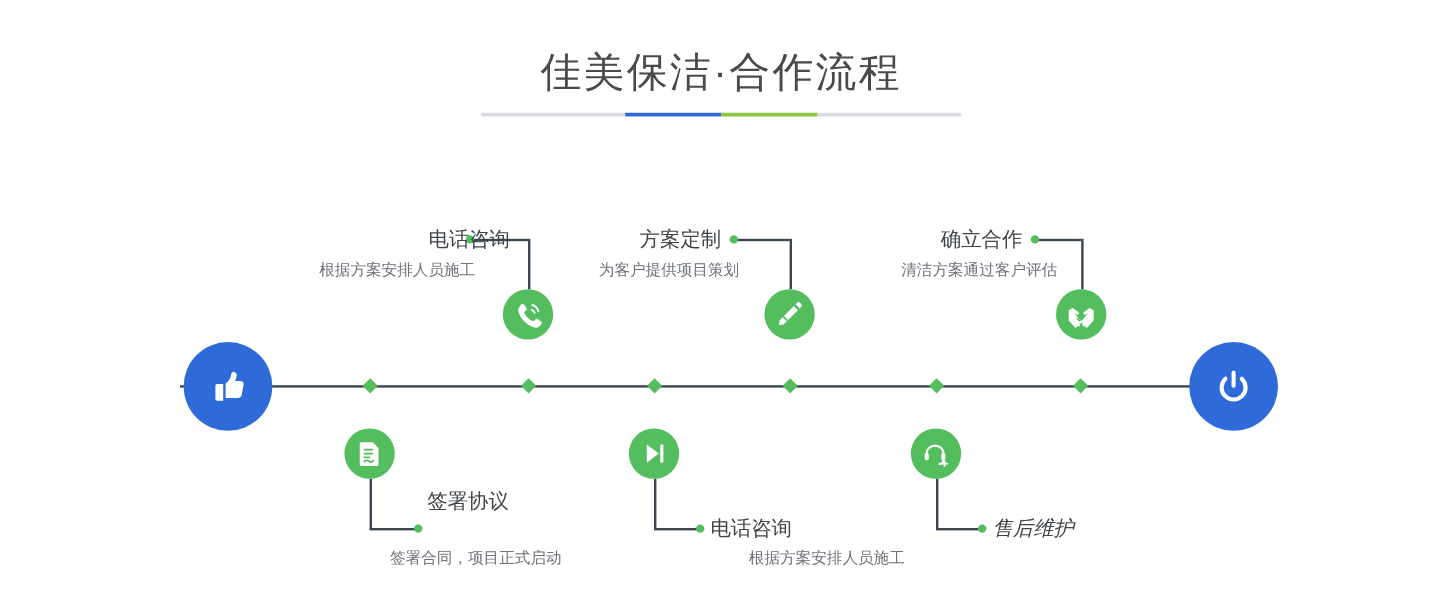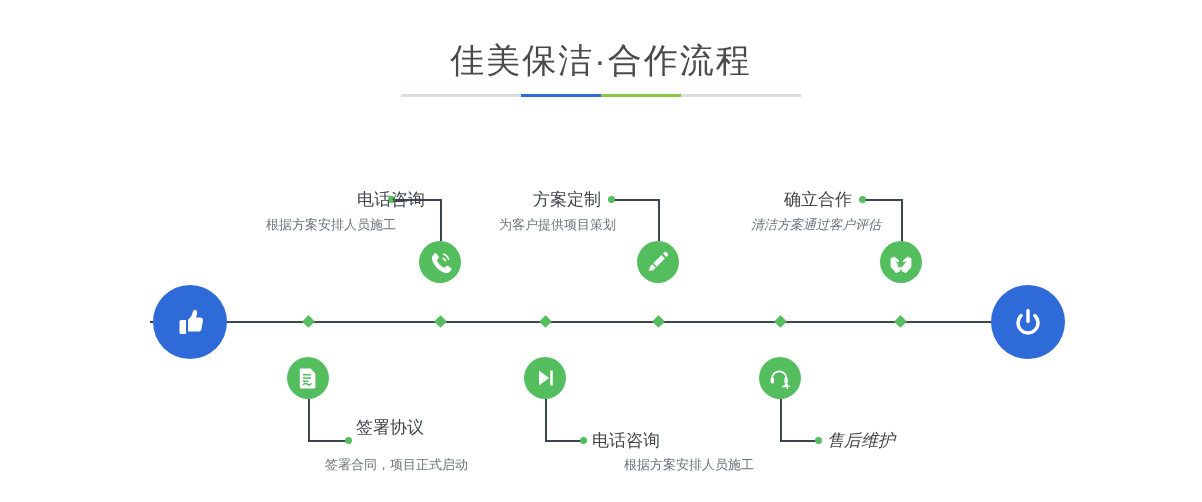--- a/index.html
+++ b/index.html
@@ -138,21 +138,21 @@
   <div class="node" style="left:287px;top:357px;">
     <svg width="26" height="26" viewBox="0 0 26 26">
       <path fill="#ffffff" d="M6 3.6h9.6l4.8 4.8v13.8c0 .7-.5 1.2-1.2 1.2H6c-.7 0-1.2-.5-1.2-1.2V4.8c0-.66.54-1.2 1.2-1.2z"></path>
       <path fill="#54be5f" d="M8 9h8v1.5H8zM8 12.2h8v1.5H8zM8 15.4h5.5v1.5H8z"></path>
       <path fill="none" stroke="#54be5f" stroke-width="1.5" stroke-linecap="round" d="M8.5 19.6c1.8-1.6 3-1.2 4.2-.2 1.1.9 2.2 1 3.4-.6"></path>
     </svg>
   </div>
   <div class="vline" style="left:308px;top:399px;height:42px;"></div>
   <div class="hline" style="left:308px;top:440px;width:40px;"></div>
   <div class="dot" style="left:345px;top:437px;"></div>
-  <div class="lbl-title" style="left:356px;top:416px;">签署协议</div>
+  <div class="lbl-title" style="left:356px;top:406px;">签署协议</div>
   <div class="lbl-desc" style="left:325px;top:456px;">签署合同，项目正式启动</div>
 
   <div class="node" style="left:637px;top:241px;">
     <svg width="26" height="26" viewBox="0 0 26 26">
       <path fill="#ffffff" d="M4.8 17.8 16.5 6.1l3.4 3.4L8.2 21.2l-4.2.8z"></path>
       <path fill="#ffffff" d="M18 4.6l3.4 3.4 1.3-1.3a1.6 1.6 0 0 0 0-2.3l-1.1-1.1a1.6 1.6 0 0 0-2.3 0z"></path>
       <path fill="none" stroke="#54be5f" stroke-width="1.4" d="M7.6 14.6l3.6 3.6"></path>
     </svg>
   </div>
   <div class="vline" style="left:658px;top:199px;height:42px;"></div>
@@ -177,21 +177,21 @@
     <svg width="26" height="26" viewBox="0 0 26 26">
       <path fill="#ffffff" d="M2.6 9.6 6 7.6l4.6 3.3c.6.4.7 1.2.3 1.8-.4.5-1.1.7-1.7.4l-2-1 2.8 3.3 3 3.2c.5.5.5 1.3 0 1.8s-1.3.5-1.8 0l-.5-.5.9 1c.5.5.5 1.3 0 1.8-.5.4-1.3.4-1.8-.1l-.8-.9.4.5c.4.5.4 1.2-.1 1.6-.5.4-1.2.4-1.6-.1L2.6 18z"></path>
       <path fill="#ffffff" d="M23.4 9.6 20 7.6l-4.6 3.3c-.6.4-.7 1.2-.3 1.8.4.5 1.1.7 1.7.4l2-1-2.8 3.3-3 3.2c-.5.5-.5 1.3 0 1.8s1.3.5 1.8 0l.5-.5-.9 1c-.5.5-.5 1.3 0 1.8.5.4 1.3.4 1.8-.1l.8-.9-.4.5c-.4.5-.4 1.2.1 1.6.5.4 1.2.4 1.6-.1L23.4 18z"></path>
       <path fill="none" stroke="#54be5f" stroke-width="1.3" d="M9.5 16.2l2.4 2.4M12.2 14.2l2.6 2.6"></path>
     </svg>
   </div>
   <div class="vline" style="left:901px;top:199px;height:42px;"></div>
   <div class="hline" style="left:862px;top:199px;width:39px;"></div>
   <div class="dot" style="left:859px;top:196px;"></div>
   <div class="lbl-title ta-right" style="left:852px;top:188px;">确立合作</div>
-  <div class="lbl-desc ta-right" style="left:881px;top:216px;font-style:italic;">清洁方案通过客户评估</div>
+  <div class="lbl-desc ta-right" style="left:881px;top:216px;">清洁方案通过客户评估</div>
 
   <div class="node" style="left:759px;top:357px;">
     <svg width="26" height="26" viewBox="0 0 26 26">
       <path fill="none" stroke="#ffffff" stroke-width="1.8" d="M5 13.5a7.2 7.2 0 0 1 14.4 0"></path>
       <rect fill="#ffffff" x="3.6" y="12.6" width="3.4" height="6" rx="1.5"></rect>
       <rect fill="#ffffff" x="17.4" y="12.6" width="3.4" height="6" rx="1.5"></rect>
       <path fill="none" stroke="#ffffff" stroke-width="1.6" stroke-linecap="round" d="M19.1 18.8c0 1.8-1.6 2.8-3.3 2.8"></path>
       <path fill="#ffffff" d="M19.4 18.6h1.4v2h2v1.4h-2v2h-1.4v-2h-2v-1.4h2z"></path>
     </svg>
   </div>

